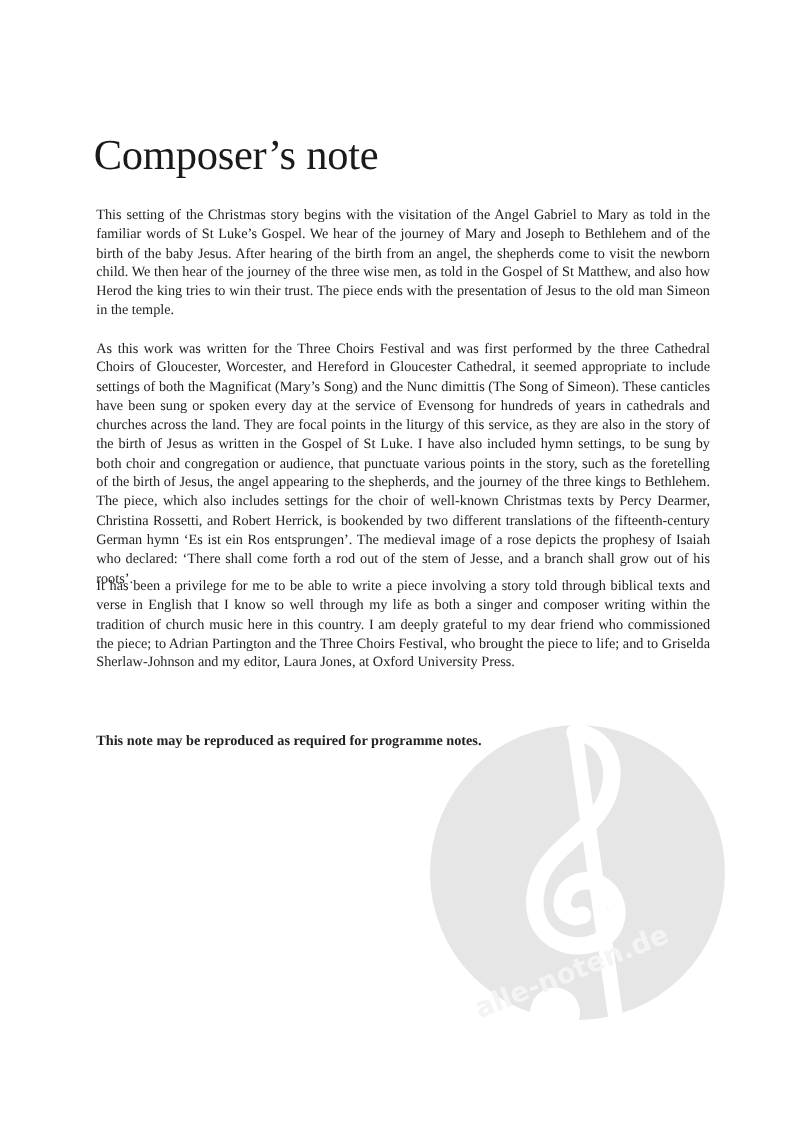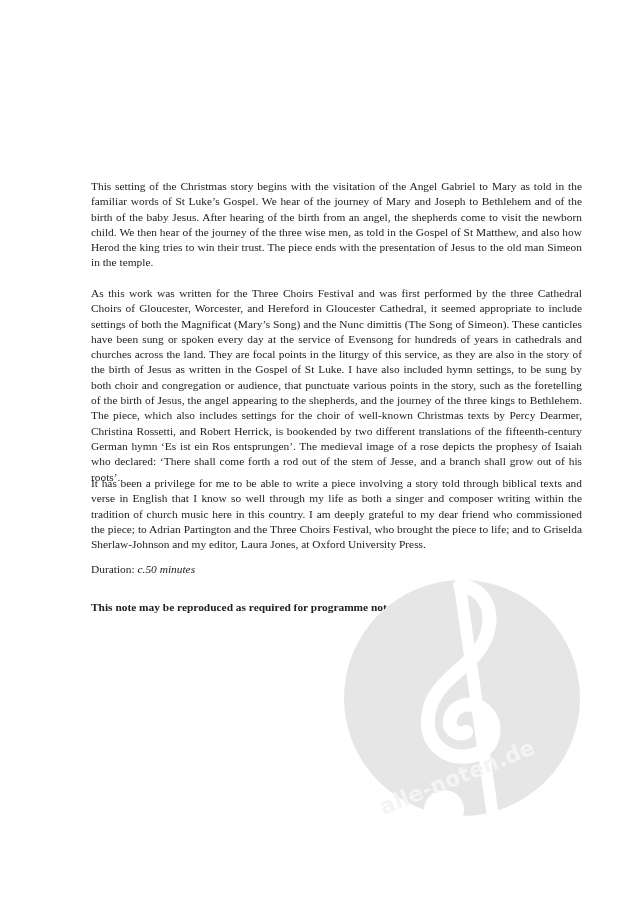--- a/index.html
+++ b/index.html
@@ -7,41 +7,41 @@
   .page { position: absolute; left: 0; top: 0; width: 640px; height: 905px; background: #fff; }
   .title {
     position: absolute; left: 75px; top: 106px;
     font-family: "Liberation Serif", "DejaVu Serif", serif;
     font-size: 34px; color: #1a1a1a; font-weight: normal; margin: 0; letter-spacing: -0.2px;
   }
   .body-text {
     position: absolute; left: 75px; width: 491px;
     font-family: "Liberation Serif", "DejaVu Serif", serif;
     font-size: 11.4px; line-height: 15.3px; color: #222;
-    text-align: justify; margin: 16px;
+    text-align: justify; margin: 2px;
   }
   .p1 { top: 163px; }
   .p2 { top: 270px; }
   .p3 { top: 460px; }
   .dur { top: 546px; text-align: left; }
   .repro { top: 584px; text-align: left; font-weight: bold; }
   .watermark {
     position: absolute; left: 342px; top: 578px; width: 240px; height: 240px;
   }
 </style>
 </head>
 <body>
 
 <div class="page">
+  <h1 class="title">Composer’s note</h1>
 
   <p class="body-text p1">This setting of the Christmas story begins with the visitation of the Angel Gabriel to Mary as told in the familiar words of St Luke’s Gospel. We hear of the journey of Mary and Joseph to Bethlehem and of the birth of the baby Jesus. After hearing of the birth from an angel, the shepherds come to visit the newborn child. We then hear of the journey of the three wise men, as told in the Gospel of St Matthew, and also how Herod the king tries to win their trust. The piece ends with the presentation of Jesus to the old man Simeon in the temple.</p>
   <p class="body-text p2">As this work was written for the Three Choirs Festival and was first performed by the three Cathedral Choirs of Gloucester, Worcester, and Hereford in Gloucester Cathedral, it seemed appropriate to include settings of both the Magnificat (Mary’s Song) and the Nunc dimittis (The Song of Simeon). These canticles have been sung or spoken every day at the service of Evensong for hundreds of years in cathedrals and churches across the land. They are focal points in the liturgy of this service, as they are also in the story of the birth of Jesus as written in the Gospel of St Luke. I have also included hymn settings, to be sung by both choir and congregation or audience, that punctuate various points in the story, such as the foretelling of the birth of Jesus, the angel appearing to the shepherds, and the journey of the three kings to Bethlehem. The piece, which also includes settings for the choir of well-known Christmas texts by Percy Dearmer, Christina Rossetti, and Robert Herrick, is bookended by two different translations of the fifteenth-century German hymn ‘Es ist ein Ros entsprungen’. The medieval image of a rose depicts the prophesy of Isaiah who declared: ‘There shall come forth a rod out of the stem of Jesse, and a branch shall grow out of his roots’.</p>
   <p class="body-text p3">It has been a privilege for me to be able to write a piece involving a story told through biblical texts and verse in English that I know so well through my life as both a singer and composer writing within the tradition of church music here in this country. I am deeply grateful to my dear friend who commissioned the piece; to Adrian Partington and the Three Choirs Festival, who brought the piece to life; and to Griselda Sherlaw-Johnson and my editor, Laura Jones, at Oxford University Press.</p>
 
-  <p class="body-text dur"><span>Duration: </span><i>c.50 minutes</i></p>
 
   <p class="body-text repro">This note may be reproduced as required for programme notes.</p>
 
   <svg class="watermark" viewBox="0 0 240 240">
     <defs>
       <mask id="wm">
         <rect width="240" height="240" fill="white"></rect>
 
         <path d="M118 8 C150 10 158 50 132 78 C110 100 88 112 86 140 C84 168 106 182 128 178 C150 174 158 152 146 136 C134 120 110 126 108 142 C106 152 116 158 124 154" fill="none" stroke="black" stroke-width="14" stroke-linecap="round"></path>
         <path d="M118 8 L150 232" fill="none" stroke="black" stroke-width="12" stroke-linecap="round"></path>

